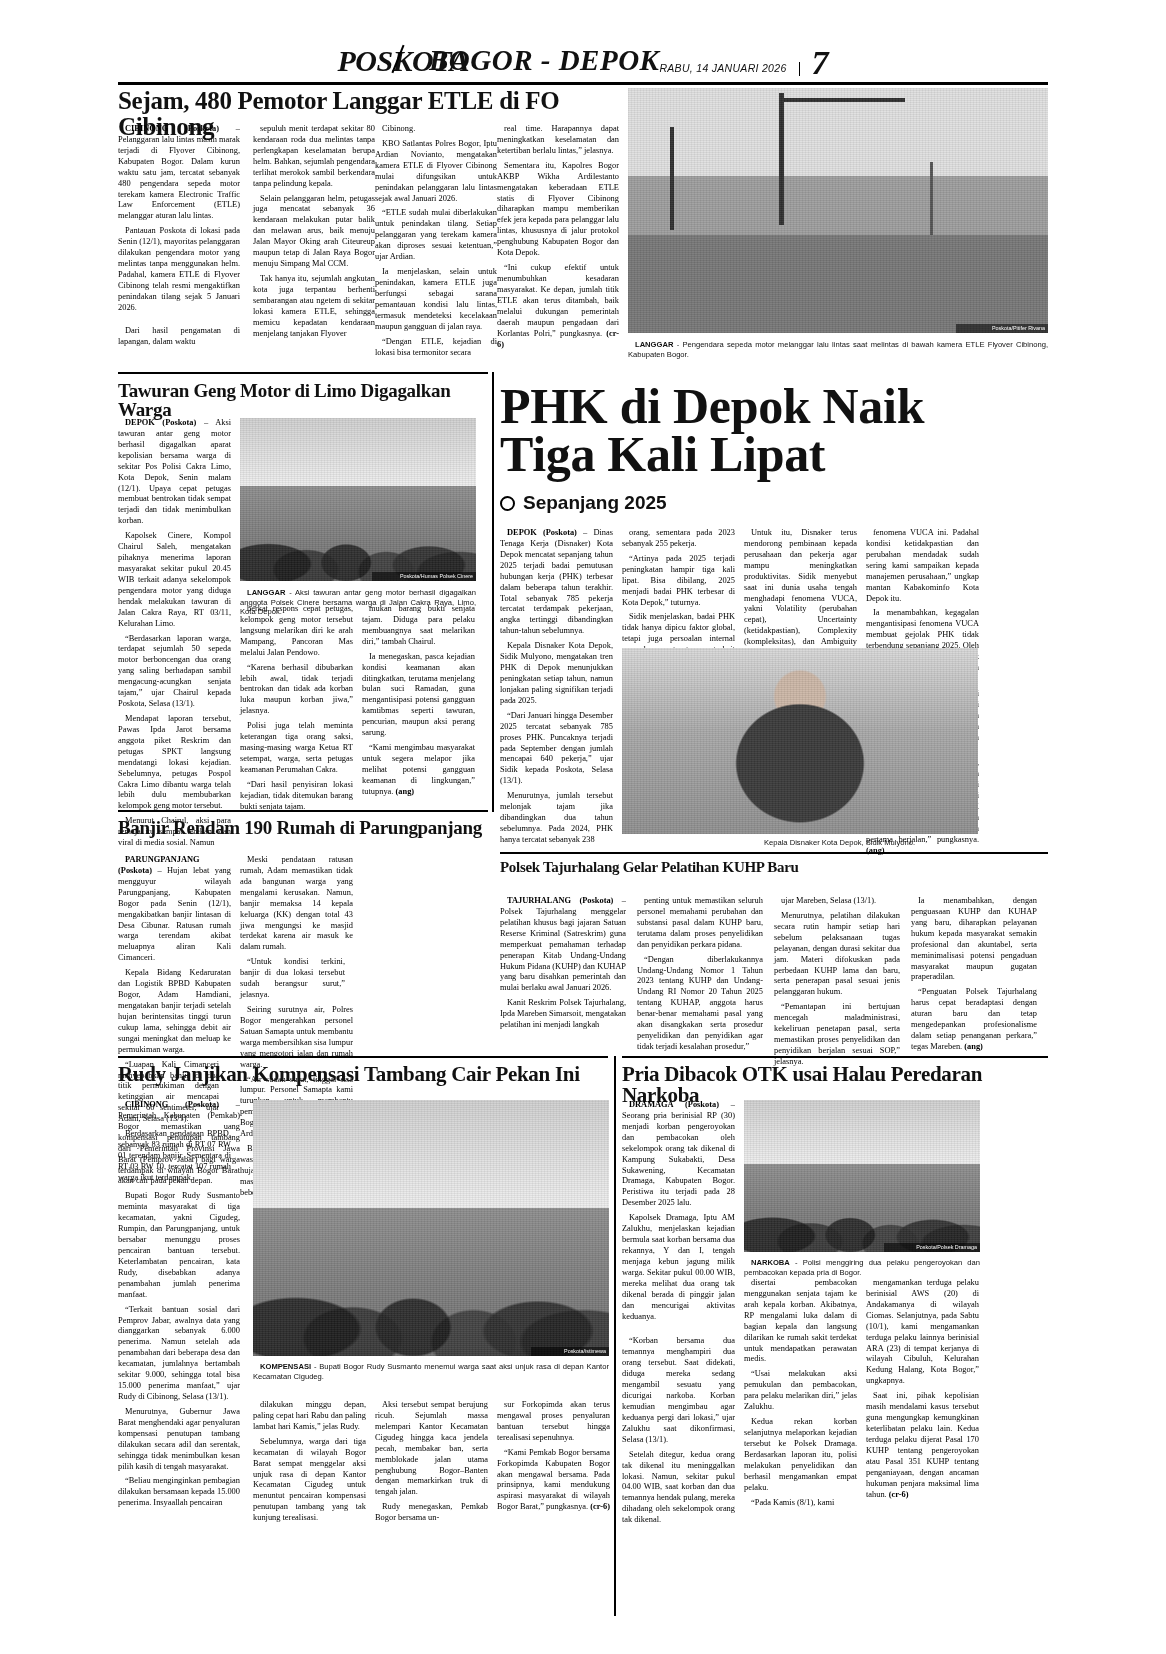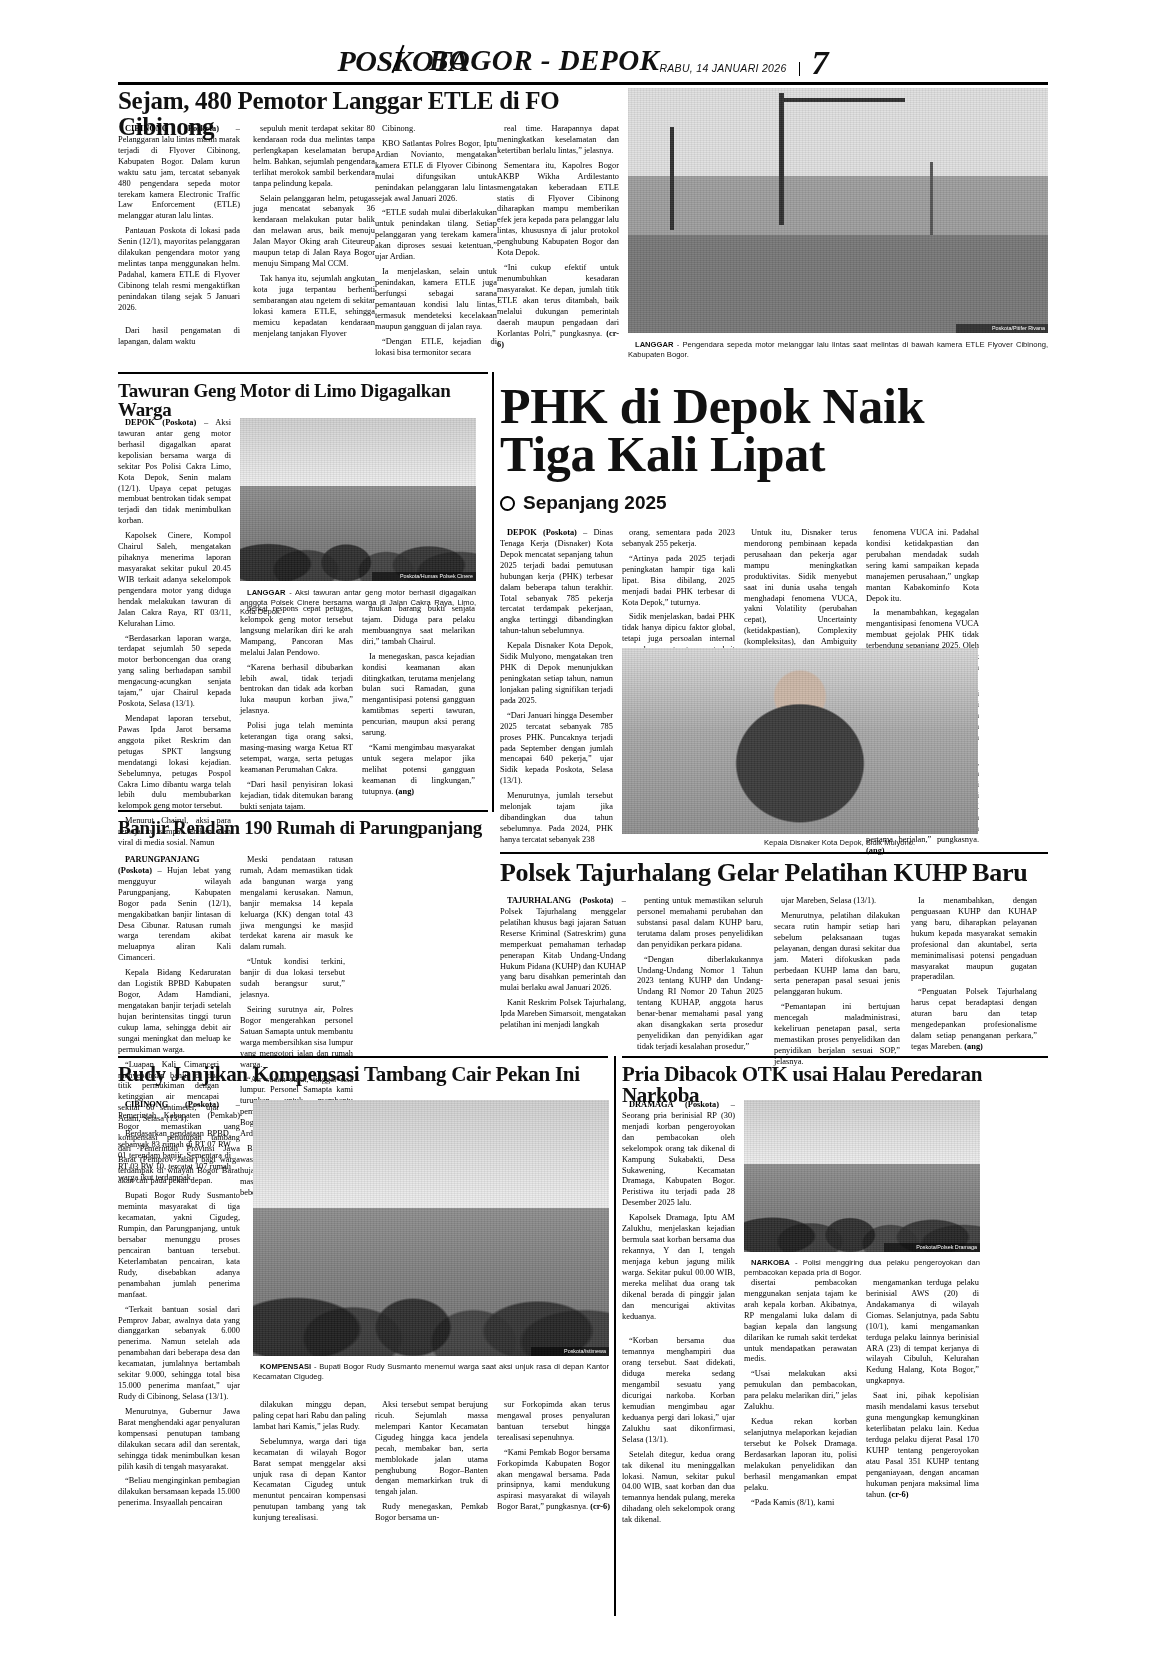--- a/index.html
+++ b/index.html
@@ -175,21 +175,21 @@
 
   
   #art4-rule { left: 118px; top: 810px; width: 370px; height: 2px; }
   #art4-headline { position: absolute; left: 118px; top: 818px; width: 372px; font-size: 19px; }
   #art4-c1 { position: absolute; left: 118px; top: 855px; width: 113px; }
   #art4-c2 { position: absolute; left: 240px; top: 855px; width: 113px; }
   #art4-c3 { position: absolute; left: 362px; top: 855px; width: 113px; }
 
   
   #art5-rule { left: 500px; top: 852px; width: 548px; height: 2px; }
-  #art5-headline { position: absolute; left: 500px; top: 860px; width: 548px; font-size: 26px; }
+  #art5-headline { position: absolute; left: 500px; top: 860px; width: 548px; font-size: 15px; }
   #art5-c1 { position: absolute; left: 500px; top: 896px; width: 126px; }
   #art5-c2 { position: absolute; left: 637px; top: 896px; width: 126px; }
   #art5-c3 { position: absolute; left: 774px; top: 896px; width: 126px; }
   #art5-c4 { position: absolute; left: 911px; top: 896px; width: 126px; }
 
   
   #art6-rule { left: 118px; top: 1056px; width: 490px; height: 2px; }
   #art6-headline { position: absolute; left: 118px; top: 1064px; width: 494px; font-size: 21px; }
   #art6-c1 { position: absolute; left: 118px; top: 1100px; width: 122px; }
   #art6-c2 { position: absolute; left: 253px; top: 1400px; width: 113px; }

